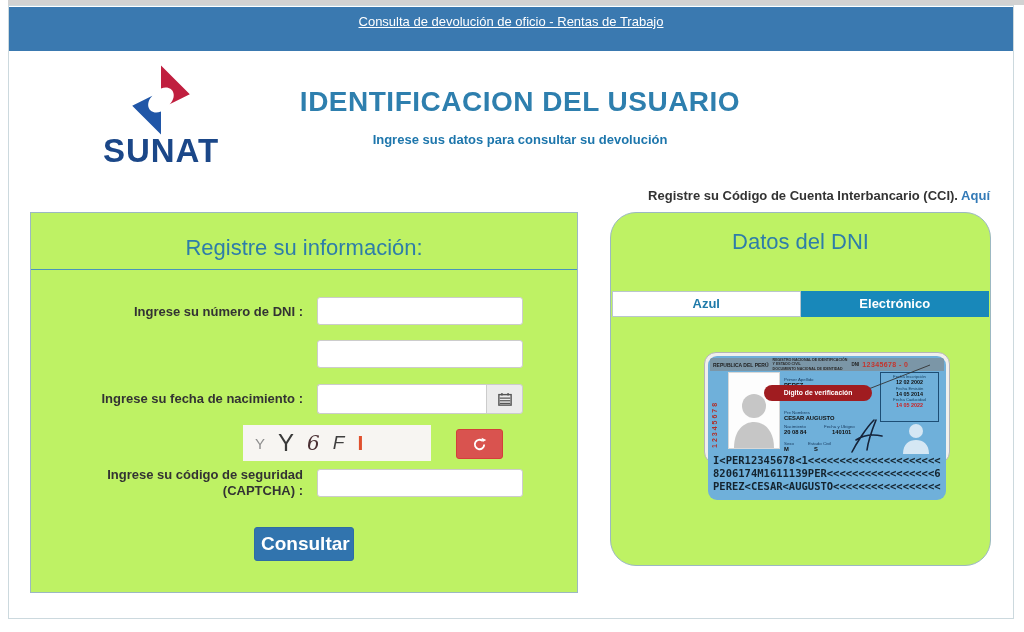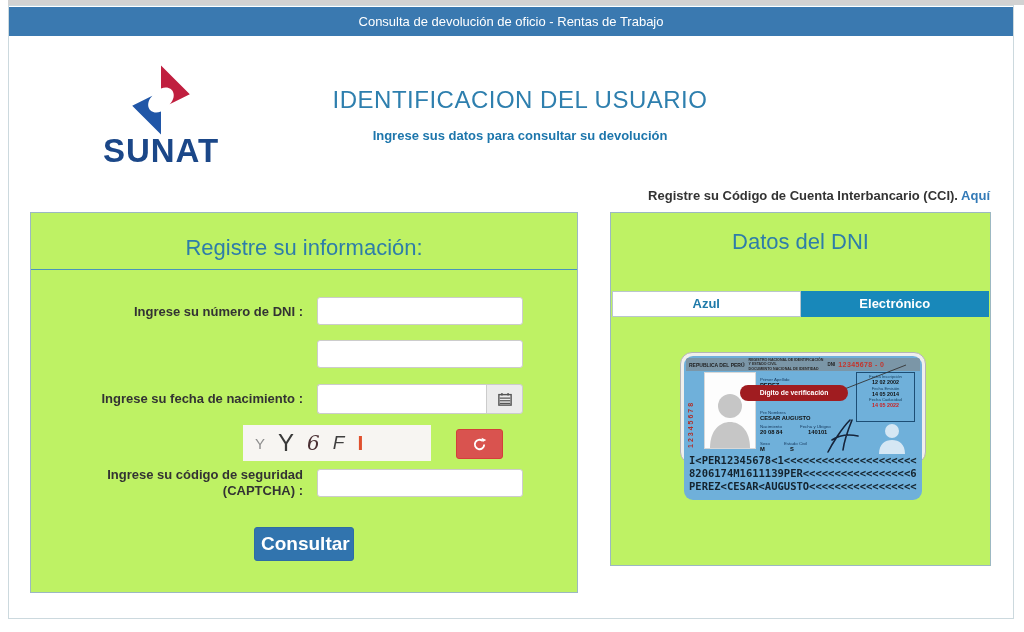--- a/index.html
+++ b/index.html
@@ -5,37 +5,37 @@
   html,body{margin:0;padding:0;}
   body{
     width:1024px;height:632px;position:relative;overflow:hidden;
     background:#fff;font-family:"Liberation Sans",sans-serif;color:#333;
   }
   
   .top-strip{position:absolute;left:8px;top:0;width:1016px;height:5px;background:#d2d2d2;}
   
   .container{position:absolute;left:8px;top:5px;width:1004px;height:612px;
     border:1px solid #ccd9de;background:#fff;}
-  .header-bar{position:absolute;left:0;top:1px;right:0;height:29px;background:#3a79b0;
-    color:#fff;font-size:13px;text-align:center;line-height:29px;}
+  .header-bar{position:absolute;left:0;top:1px;right:0;height:44px;background:#3a79b0;
+    color:#fff;font-size:13px;text-align:center;line-height:29px;text-decoration:underline;}
   
   .logo{position:absolute;left:83px;top:64px;width:156px;text-align:center;}
   .logo svg{display:block;margin:0 auto;}
   .logo-text{font-size:33px;font-weight:bold;color:#1b4788;letter-spacing:1px;margin-top:-4px;}
   
   .intro{position:absolute;left:295px;top:86px;width:450px;text-align:center;}
-  .intro-title{font-size:24px;color:#2e7fae;letter-spacing:.5px;}
+  .intro-title{font-size:28px;color:#2e7fae;letter-spacing:.5px;font-weight:bold;}
   .intro-sub{margin-top:14px;font-size:13px;font-weight:bold;color:#1d76ac;}
   
   .cci{position:absolute;right:34px;top:188px;font-size:13px;font-weight:bold;color:#333;}
   .cci a{color:#337ab7;text-decoration:none;}
   
   .panel{position:absolute;border:1px solid #9cb8c2;background:#bef264;}
   .panel-left{left:30px;top:212px;width:546px;height:379px;}
-  .panel-right{left:610px;top:212px;width:379px;height:352px;}
+  .panel-right{left:610px;top:212px;width:379px;height:352px;border-radius:26px;}
   .panel-title{position:absolute;left:0;right:0;text-align:center;font-size:22px;color:#2e7da9;}
   .panel-left .panel-title{top:22px;}
   .panel-right .panel-title{top:16px;}
   .rule{position:absolute;top:56px;left:0;right:0;border-top:1px solid #4a94bc;}
   
   .flabel{position:absolute;left:0;width:272px;text-align:right;font-size:13px;font-weight:bold;color:#333;}
   .lh30{line-height:30px;}
   .finput{position:absolute;left:286px;width:206px;height:28px;border:1px solid #ccc;
     border-radius:3px;font-size:13px;padding:0 6px;box-sizing:border-box;outline:none;}
   .date-group{position:absolute;left:286px;width:206px;height:30px;display:flex;}
@@ -56,21 +56,21 @@
     border:1px solid #d43f3a;border-radius:3px;display:flex;align-items:center;justify-content:center;cursor:pointer;}
   .consult-btn{position:absolute;left:223px;top:314px;width:100px;height:34px;background:#3174ae;
     border:1px solid #2e6da4;border-radius:3px;color:#fff;font-size:19px;font-weight:bold;
     font-family:"Liberation Sans",sans-serif;cursor:pointer;}
   
   .tabs{position:absolute;left:1px;right:1px;top:66px;height:26px;display:flex;margin-top:12px;}
   .tab{flex:1;text-align:center;line-height:24px;font-size:13px;font-weight:bold;cursor:pointer;box-sizing:border-box;}
   .tab-inactive{background:#fff;color:#1f7aa9;border:1px solid #b9c6cd;}
   .tab-active{background:#1888ba;color:#fff;border:1px solid #1888ba;}
   
-  .card-wrap{position:absolute;left:69px;top:139px;width:246px;height:112px;background:#f0efec;
+  .card-wrap{position:absolute;left:93px;top:139px;width:246px;height:112px;background:#f0efec;
     border:1px solid #b5b5b5;border-radius:12px;padding:3px;box-sizing:border-box;}
   .card{position:relative;width:238px;height:144px;background:#6fb0da;border-radius:9px;overflow:hidden;}
   .card-strip{position:absolute;left:2px;top:2px;right:2px;height:13px;background:#7b96a7;
     display:flex;align-items:center;}
   .card-country{font-size:5px;font-weight:bold;color:#1d1d1d;margin-left:3px;white-space:nowrap;}
   .card-org{margin-left:4px;font-size:3.6px;font-weight:bold;color:#2a2a2a;line-height:4.4px;width:78px;}
   .card-dni-label{font-size:4.5px;font-weight:bold;color:#222;margin-left:1px;}
   .card-number{font-size:7px;font-weight:bold;color:#c5342c;margin-left:3px;letter-spacing:.4px;white-space:nowrap;}
   .side-number{position:absolute;left:3px;top:16px;height:76px;writing-mode:vertical-rl;
     transform:rotate(180deg);font-size:7px;font-weight:bold;color:#b0302a;letter-spacing:2px;}

